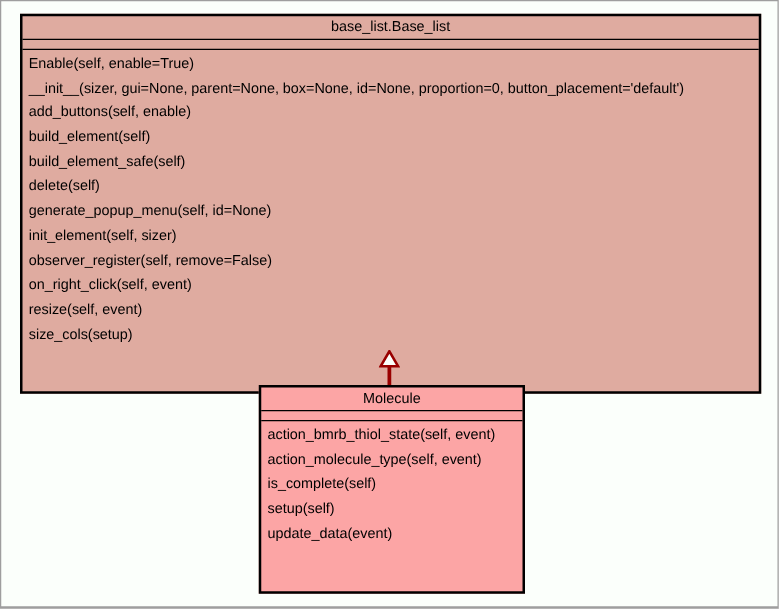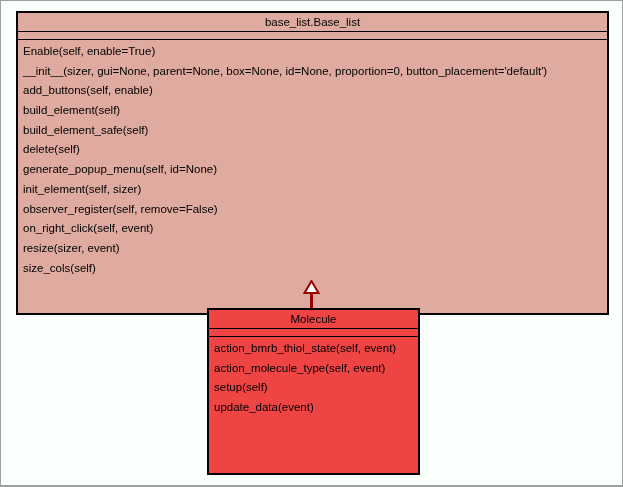--- a/index.html
+++ b/index.html
@@ -80,36 +80,37 @@
         <div class="method-row">Enable(self, enable=True)</div>
         <div class="method-row">__init__(sizer, gui=None, parent=None, box=None, id=None, proportion=0, button_placement='default')</div>
         <div class="method-row">add_buttons(self, enable)</div>
         <div class="method-row">build_element(self)</div>
         <div class="method-row">build_element_safe(self)</div>
         <div class="method-row">delete(self)</div>
         <div class="method-row">generate_popup_menu(self, id=None)</div>
         <div class="method-row">init_element(self, sizer)</div>
         <div class="method-row">observer_register(self, remove=False)</div>
         <div class="method-row">on_right_click(self, event)</div>
-        <div class="method-row">resize(sizer, event)</div>
-        <div class="method-row">size_cols(self)</div>
+        <div class="method-row">resize(self, event)</div>
+        <div class="method-row">size_cols(setup)</div>
       </div>
   </div>
 
   <div class="inherit-arrow" style="color: rgb(153, 0, 0);">
     <svg width="17" height="28" viewBox="0 0 17 28">
       <line x1="8.5" y1="13" x2="8.5" y2="28" stroke="currentColor" stroke-width="3"></line>
       <polygon points="8.5,1 1.5,13 15.5,13" fill="#fbfffb" stroke="currentColor" stroke-width="2"></polygon>
     </svg>
   </div>
 
-  <div class="class-box molecule" style="background: #ef4444;">
+  <div class="class-box molecule" style="background: #fca5a5;">
     <div class="class-title">Molecule</div>
     <div class="class-attrs"></div>
     <div class="class-methods">
         <div class="method-row">action_bmrb_thiol_state(self, event)</div>
         <div class="method-row">action_molecule_type(self, event)</div>
+        <div class="method-row">is_complete(self)</div>
         <div class="method-row">setup(self)</div>
         <div class="method-row">update_data(event)</div>
       </div>
   </div>
 
 </div>
 
 </body></html>

